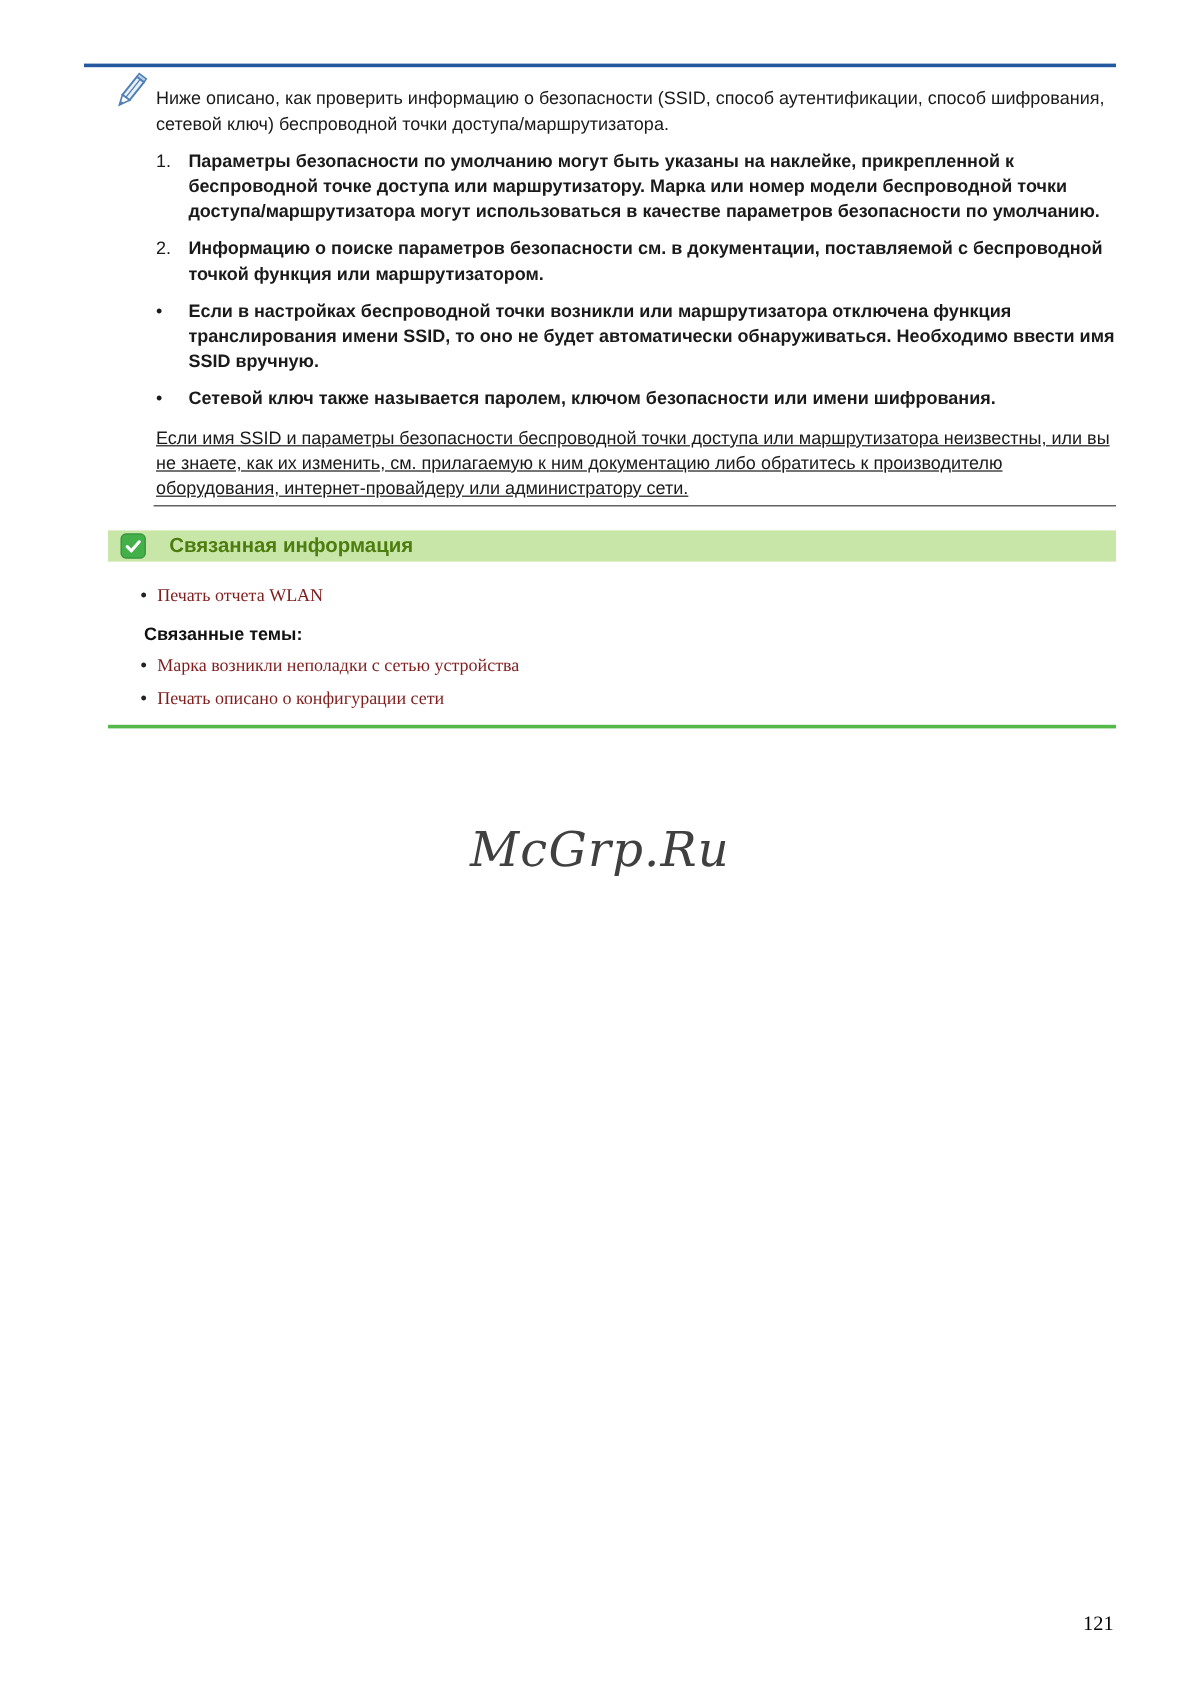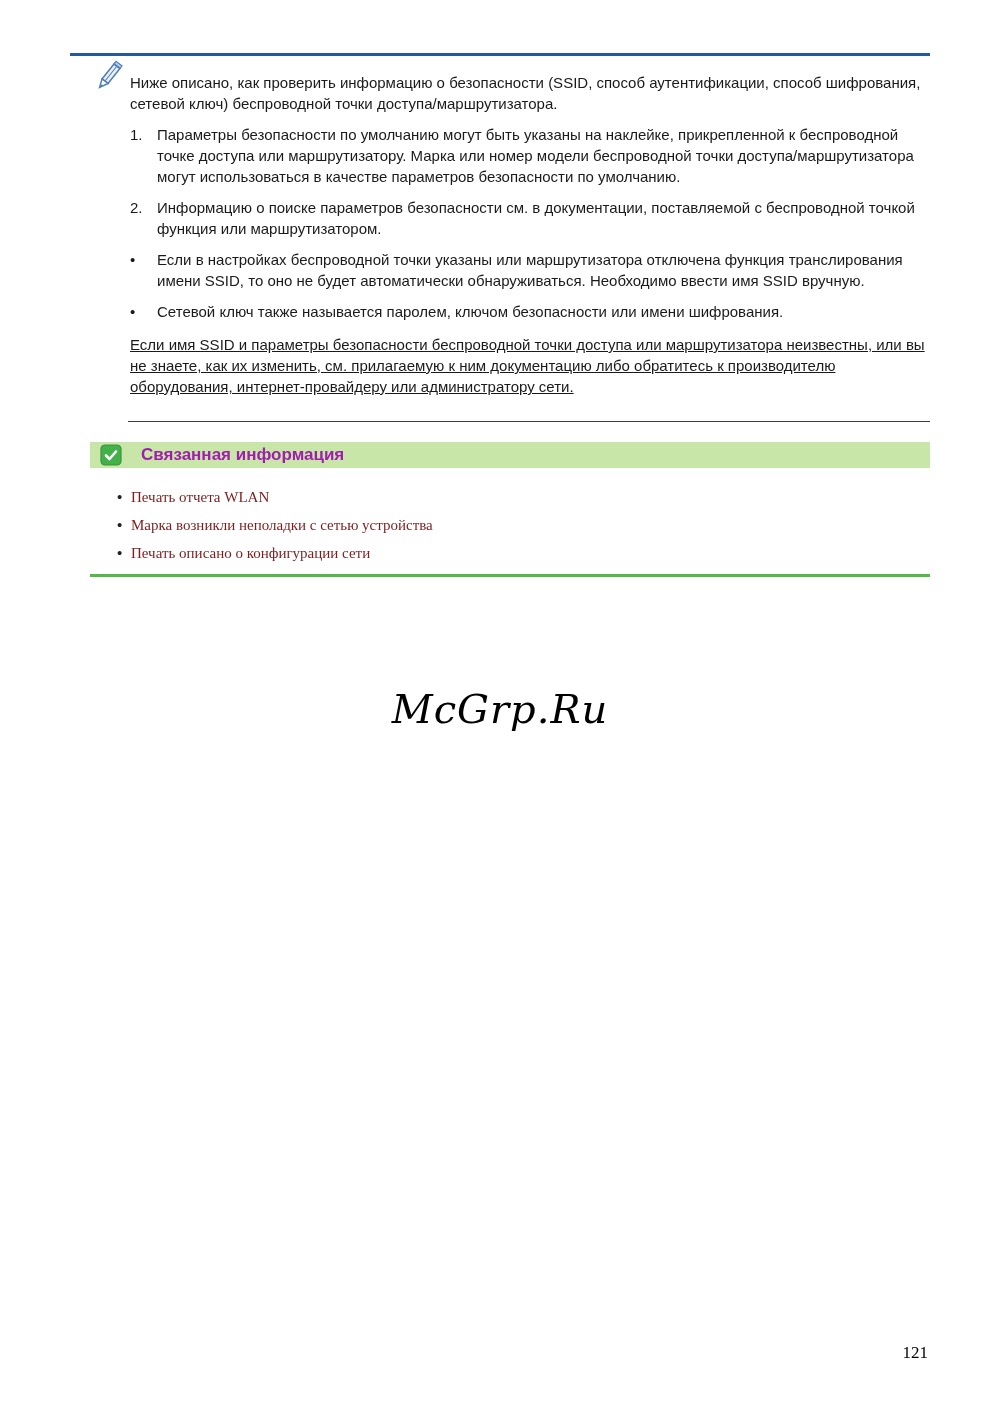--- a/index.html
+++ b/index.html
@@ -26,52 +26,52 @@
   
   .note {
     position: absolute; left: 130px; top: 72px; width: 800px;
     font-size: 15px; line-height: 1.4; color: #1a1a1a;
   }
   .pencil-icon { position: absolute; left: -40px; top: -12px; }
   .pencil-icon svg { display: block; }
   .note p.intro { margin: 0; }
   .note .li { display: flex; margin-top: 10px; }
   .note .li .marker { flex: 0 0 27px; }
-  .note .li .txt { flex: 1 1 auto; }
+  .note .li .txt { flex: 1 1 auto; font-weight: bold; }
   .note p.closing { margin-top: 12px; text-decoration: underline; }
 
   .note-rule {
     position: absolute; left: 128px; top: 421px;
     width: 802px; height: 1px; background: #3c3c3c; border: none;
   }
 
   
   .related { position: absolute; left: 90px; top: 442px; width: 840px; }
   .related-header {
     height: 26px; background: #c8e6a8;
     display: flex; align-items: center; padding-left: 10px;
   }
   .check-icon svg { display: block; }
   .related-title {
-    margin-left: 19px; font-size: 17px; font-weight: bold; color: #a21caf;
+    margin-left: 19px; font-size: 17px; font-weight: bold; color: #4d7c0f;
   }
   .link-row { display: flex; margin-top: 20px; padding-left: 27px; font-size: 15px; line-height: 1.25; }
   .link-row.tight { margin-top: 9px; }
   .link-row .bullet { flex: 0 0 14px; color: #222; }
   a.doc-link { color: #7f1d1d; text-decoration: none; cursor: pointer; font-family: Liberation Serif, serif; }
   .topics-title { margin-top: 13px; padding-left: 30px; font-size: 15px; font-weight: bold; color: #111; }
   .green-rule { margin-top: 12px; height: 3px; background: #54b948; }
 
   
   .watermark {
     position: absolute; top: 686px; left: 0; width: 100%;
     text-align: center;
     font-family: "DejaVu Serif", "Liberation Serif", serif;
     font-style: italic; font-size: 40px; letter-spacing: 1px;
-    color: #000000;
+    color: #404040;
   }
 
   
   .page-number {
     position: absolute; top: 1343px; right: 72px;
     font-family: "Liberation Serif", serif;
     font-size: 17px; font-weight: normal; color: #000;
   }
 </style>
 </head>
@@ -98,21 +98,21 @@
       <span class="marker">1.</span>
       <span class="txt">Параметры безопасности по умолчанию могут быть указаны на наклейке, прикрепленной к беспроводной точке доступа или маршрутизатору. Марка или номер модели беспроводной точки доступа/маршрутизатора могут использоваться в качестве параметров безопасности по умолчанию.</span>
     </div>
     <div class="li">
       <span class="marker">2.</span>
       <span class="txt">Информацию о поиске параметров безопасности см. в документации, поставляемой с беспроводной точкой функция или маршрутизатором.</span>
     </div>
 
     <div class="li">
       <span class="marker">•</span>
-      <span class="txt">Если в настройках беспроводной точки указаны или маршрутизатора отключена функция транслирования имени SSID, то оно не будет автоматически обнаруживаться. Необходимо ввести имя SSID вручную.</span>
+      <span class="txt">Если в настройках беспроводной точки возникли или маршрутизатора отключена функция транслирования имени SSID, то оно не будет автоматически обнаруживаться. Необходимо ввести имя SSID вручную.</span>
     </div>
     <div class="li">
       <span class="marker">•</span>
       <span class="txt">Сетевой ключ также называется паролем, ключом безопасности или имени шифрования.</span>
     </div>
 
     <p class="closing">Если имя SSID и параметры безопасности беспроводной точки доступа или маршрутизатора неизвестны, или вы не знаете, как их изменить, см. прилагаемую к ним документацию либо обратитесь к производителю оборудования, интернет-провайдеру или администратору сети.</p>
   </div>
 
   <div class="note-rule"></div>
@@ -126,20 +126,21 @@
         </svg>
       </span>
       <span class="related-title">Связанная информация</span>
     </div>
 
     <div class="link-row">
       <span class="bullet">•</span>
       <a href="#" class="doc-link">Печать отчета WLAN</a>
     </div>
 
+    <p class="topics-title">Связанные темы:</p>
 
     <div class="link-row tight">
       <span class="bullet">•</span>
       <a href="#" class="doc-link">Марка возникли неполадки с сетью устройства</a>
     </div>
     <div class="link-row tight">
       <span class="bullet">•</span>
       <a href="#" class="doc-link">Печать описано о конфигурации сети</a>
     </div>
 

